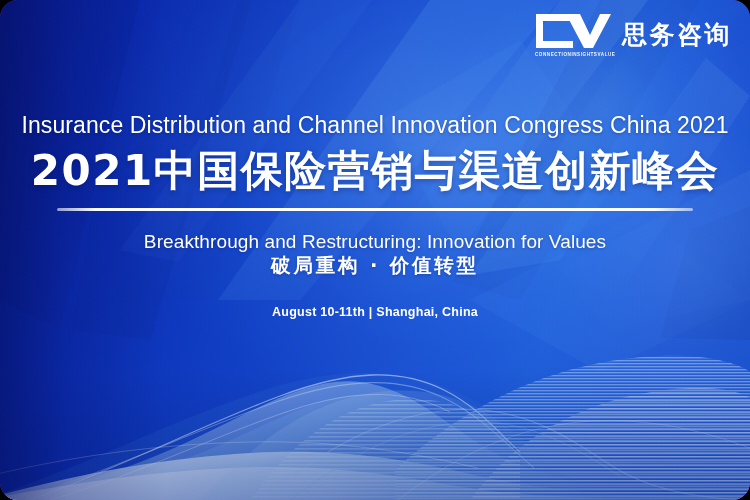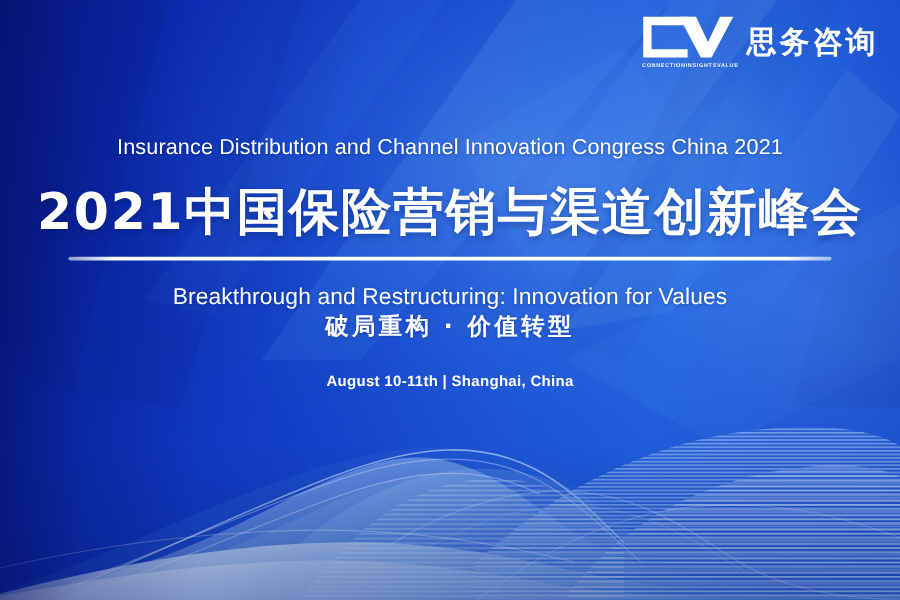--- a/index.html
+++ b/index.html
@@ -9,20 +9,21 @@
     background: #000;
   }
   #poster {
     position: relative;
     width: 750px;
     height: 500px;
     overflow: hidden;
     font-family: "Liberation Sans", "DejaVu Sans", sans-serif;
     background: #6d28d9;
     user-select: none;
+    border-radius: 18px;
   }
 
   
   .bg-layer {
     position: absolute;
     inset: 0;
     pointer-events: none;
   }
   
   .bg-base {
@@ -122,29 +123,29 @@
   
   .content {
     position: absolute;
     left: 0;
     right: 0;
     top: 112px;
     text-align: center;
     color: #fff;
   }
   .title-en {
-    font-size: 18px;
+    font-size: 23px;
     font-weight: normal;
     letter-spacing: 0.1px;
     color: #ffffff;
     line-height: 1.2;
     text-shadow: 0 1px 3px rgba(0,22,90,0.35);
   }
   .title-cn {
-    margin-top: 19px;
+    margin-top: 7px;
     font-family: "DejaVu Sans", "Liberation Sans", sans-serif;
     font-size: 42px;
     font-weight: bold;
     letter-spacing: 1.5px;
     color: #ffffff;
     line-height: 1.14;
     text-shadow: 0 2px 5px rgba(0,20,85,0.35);
   }
   .divider {
     margin: 14px auto 0 auto;

